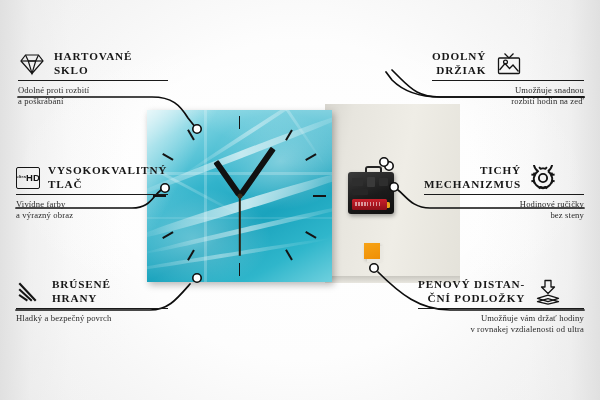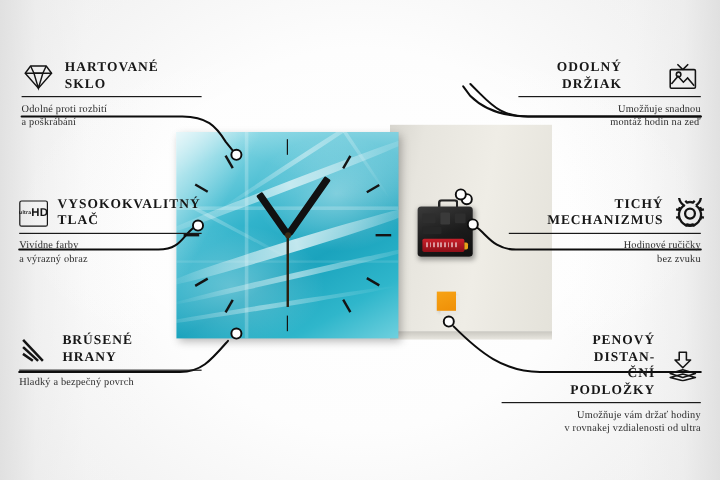--- a/index.html
+++ b/index.html
@@ -37,21 +37,21 @@
     color:#171717;line-height:13.5px;text-transform:uppercase;
   }
   .feat-rule{height:1px;background:#1a1a1a;margin:3px 0 4px 0;}
   .feat-desc{
     font-family:"Liberation Serif", serif;
     font-size:8.6px;line-height:11px;color:#2a2a2a;letter-spacing:.15px;
   }
   .left .feat-head{justify-content:flex-start;}
   .left .feat-title{text-align:left;}
   .left .feat-desc{text-align:left;}
-  .right .feat-head{justify-content:space-between;margin-left:32px;}
+  .right .feat-head{justify-content:flex-start;}
   .right .feat-title{text-align:right;}
   .right .feat-desc{text-align:right;}
   .ico{flex:0 0 auto;display:block;}
 
   
   .hd-badge{
     width:24px;height:22px;border:1.3px solid #141414;border-radius:2px;
     display:flex;flex-direction:row;align-items:center;justify-content:center;
     line-height:1;box-sizing:border-box;
   }
@@ -241,21 +241,21 @@
         <g fill="none" stroke="#141414" stroke-width="1.3">
           <rect x="4.5" y="7" width="21" height="15.5" rx="1"></rect>
           <path d="M15,7 L10.5,2.5 M15,7 L19.5,2.5"></path>
           <path d="M5.5,19 L11,12.5 L15.5,17.5 L19,14 L24.5,20.5"></path>
           <circle cx="11.5" cy="11" r="1.9"></circle>
         </g>
       </svg>
     </div>
     <div class="feat-rule"></div>
     <div class="feat-desc">Umožňuje snadnou</div>
-    <div class="feat-desc">montáž hodin na zeď</div>
+    <div class="feat-desc">rozbití hodin na zeď</div>
   </div>
 
   <div class="feature right" style="left:424px;top:164px;width:160px;">
     <div class="feat-head">
       <div>
         <div class="feat-title">TICHÝ</div>
         <div class="feat-title">MECHANIZMUS</div>
       </div>
       <svg class="ico" width="28" height="26" viewBox="0 0 28 26">
         <g fill="none" stroke="#141414" stroke-width="1.9" stroke-linejoin="round">
@@ -263,21 +263,21 @@
                    M5.6,7.6 L4.6,9.9 L2.4,9.5 M5.6,18.2 L4.6,15.9 L2.4,16.3
                    M22.4,7.6 L23.4,9.9 L25.6,9.5 M22.4,18.2 L23.4,15.9 L25.6,16.3
                    M14,22.6 L16.4,21.9 L17.9,23.6 M14,22.6 L11.6,21.9 L10.1,23.6"></path>
           <path d="M18.9,6.2 A9.2,9.2 0 1,1 9.1,6.2 A9.2,9.2 0 1,1 18.9,6.2"></path>
           <circle cx="14" cy="13" r="4.1"></circle>
         </g>
       </svg>
     </div>
     <div class="feat-rule"></div>
     <div class="feat-desc">Hodinové ručičky</div>
-    <div class="feat-desc">bez zvuku</div>
+    <div class="feat-desc">bez steny</div>
   </div>
 
   <div class="feature right" style="left:418px;top:278px;width:166px;">
     <div class="feat-head">
       <div>
         <div class="feat-title">PENOVÝ DISTAN-</div>
         <div class="feat-title">ČNÍ PODLOŽKY</div>
       </div>
       <svg class="ico" width="30" height="26" viewBox="0 0 30 26">
         <g fill="none" stroke="#141414" stroke-width="1.3" stroke-linejoin="round">

